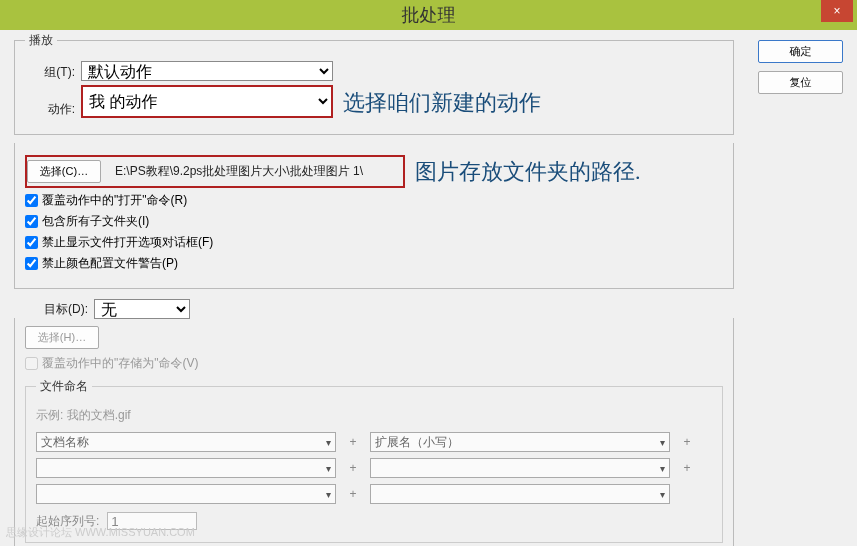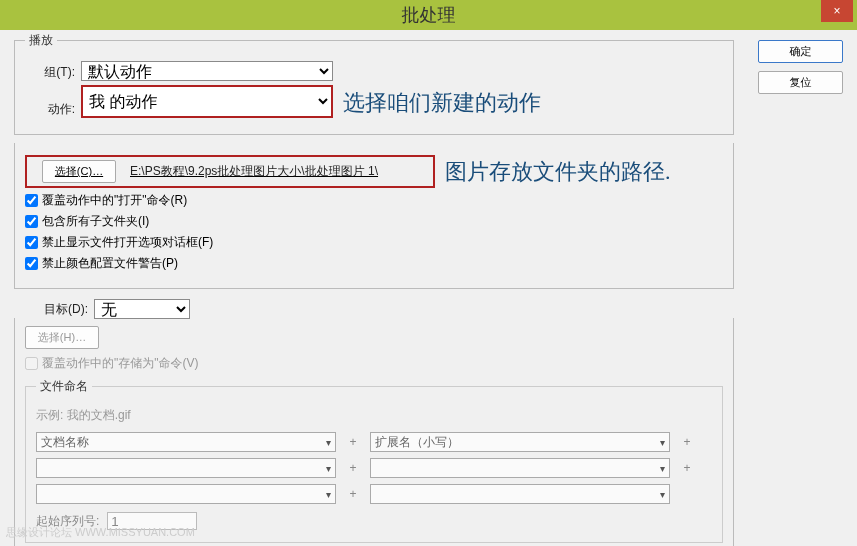--- a/index.html
+++ b/index.html
@@ -16,21 +16,21 @@
 fieldset { border: 1px solid #bbb; padding: 8px 10px 12px 10px; margin-bottom: 8px; position: relative; }
 fieldset > legend { padding: 0 4px; font-size: 12px; color: #333; }
 .row { display: flex; align-items: flex-end; margin: 4px 0; }
 .lbl { width: 56px; text-align: right; padding-right: 6px; color: #222; }
 select { border: 1px solid #8a8a8a; background: #fff; height: 20px; font-size: 16px; padding: 0 2px; }
 .select-red { border: 2px solid #b02020 !important; height: 33px; }
 .annot { color: #1a4d7a; font-size: 22px; font-family: "Microsoft YaHei"; margin-left: 10px; }
 .source-area { border: 1px solid #bbb; border-top: none; padding: 8px 10px 12px 10px; }
 .source-header { display: flex; align-items: center; }
 .source-header .lbl { margin-left: 24px; }
-.redbox { border: 2px solid #b02020; display: inline-flex; align-items: center; padding: 3px 15px; text-decoration: underline; }
+.redbox { border: 2px solid #b02020; display: inline-flex; align-items: center; padding: 3px 0; }
 .path-text { margin-left: 14px; color: #222; }
 .chk-row { display: flex; align-items: center; gap: 4px; margin: 4px 0; }
 .chk-row input[type=checkbox] { width: 13px; height: 13px; }
 .disabled-lbl { color: #999; }
 .naming { margin-top: 6px; }
 .naming .example { color: #999; margin: 4px 0 8px 0; }
 .name-grid { display: grid; grid-template-columns: 300px 14px 300px 14px; column-gap: 10px; row-gap: 6px; align-items: center; }
 .name-select { width: 300px; height: 20px; border: 1px solid #aaa; background: #fafafa; display: flex; align-items: center; justify-content: space-between; padding: 0 4px; color: #666; }
 .name-select.empty { color: #bbb; }
 .plus { color: #888; text-align: center; }

